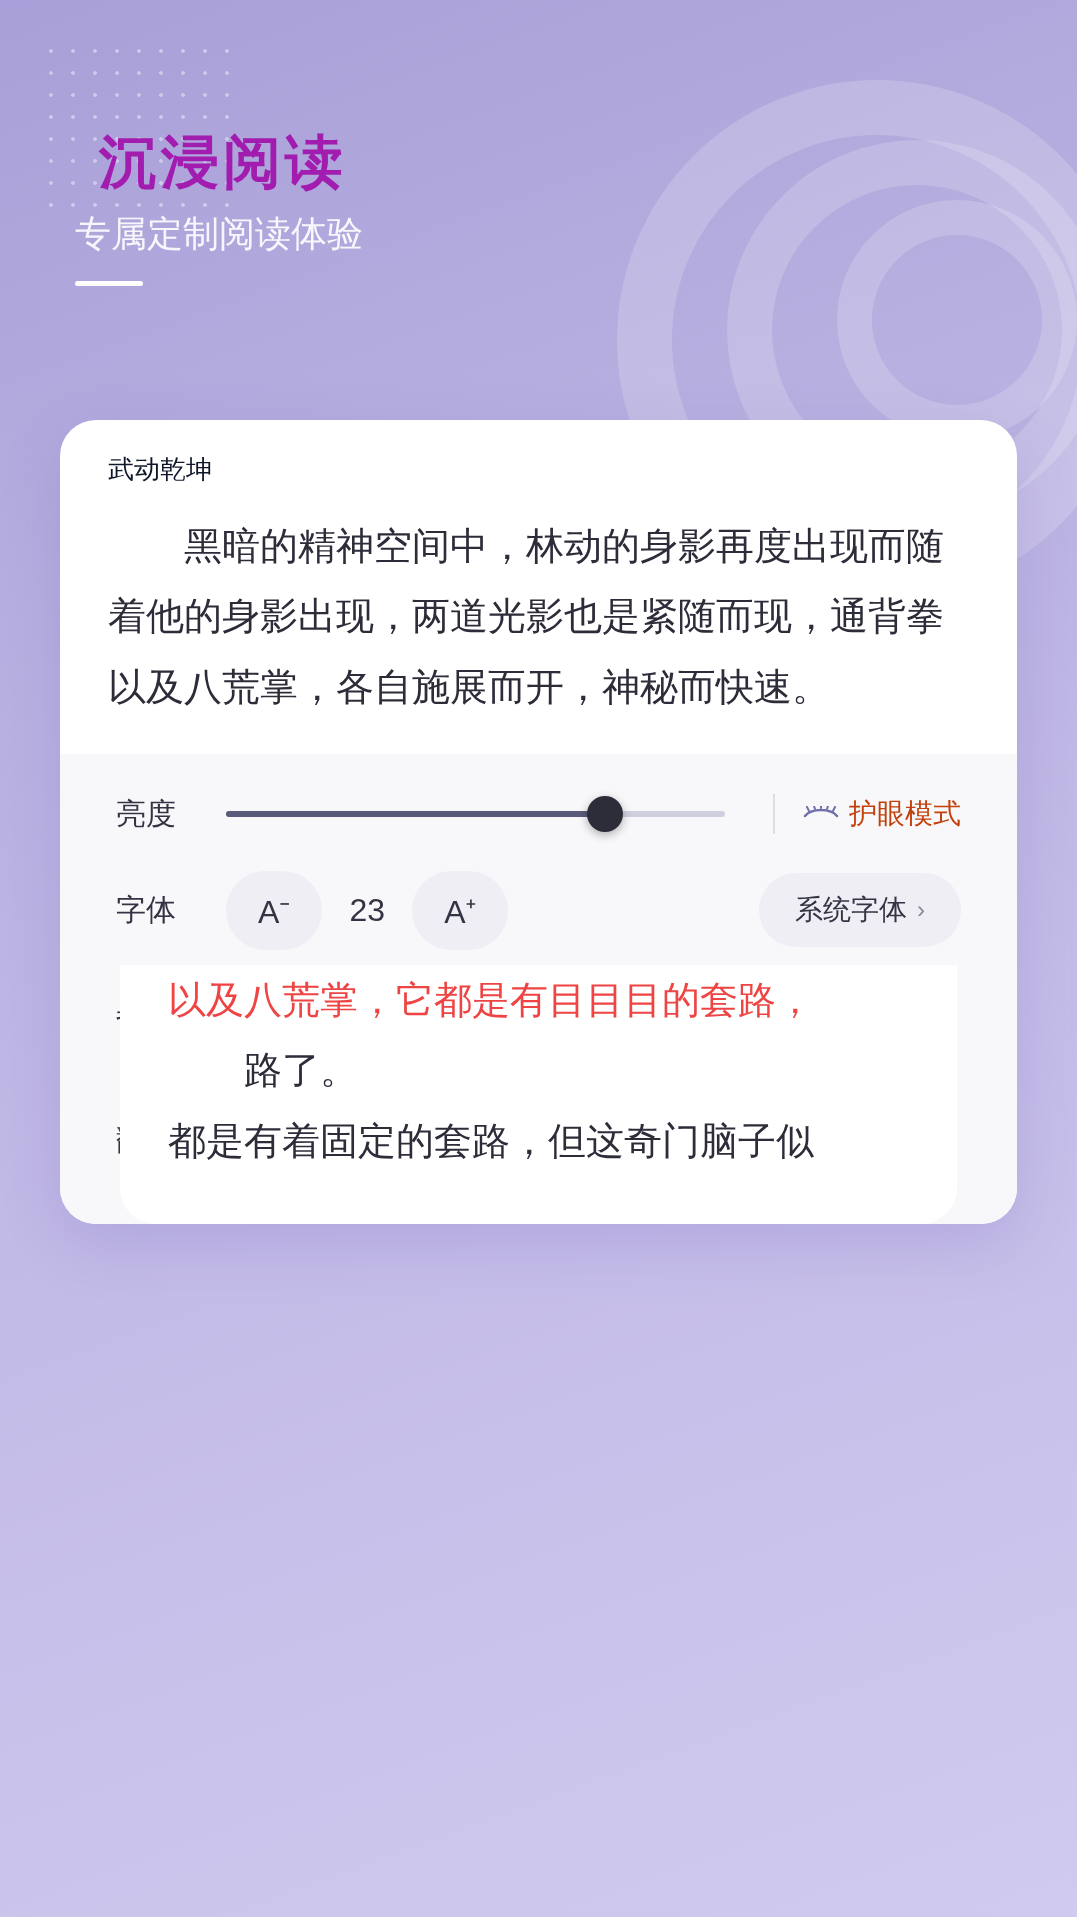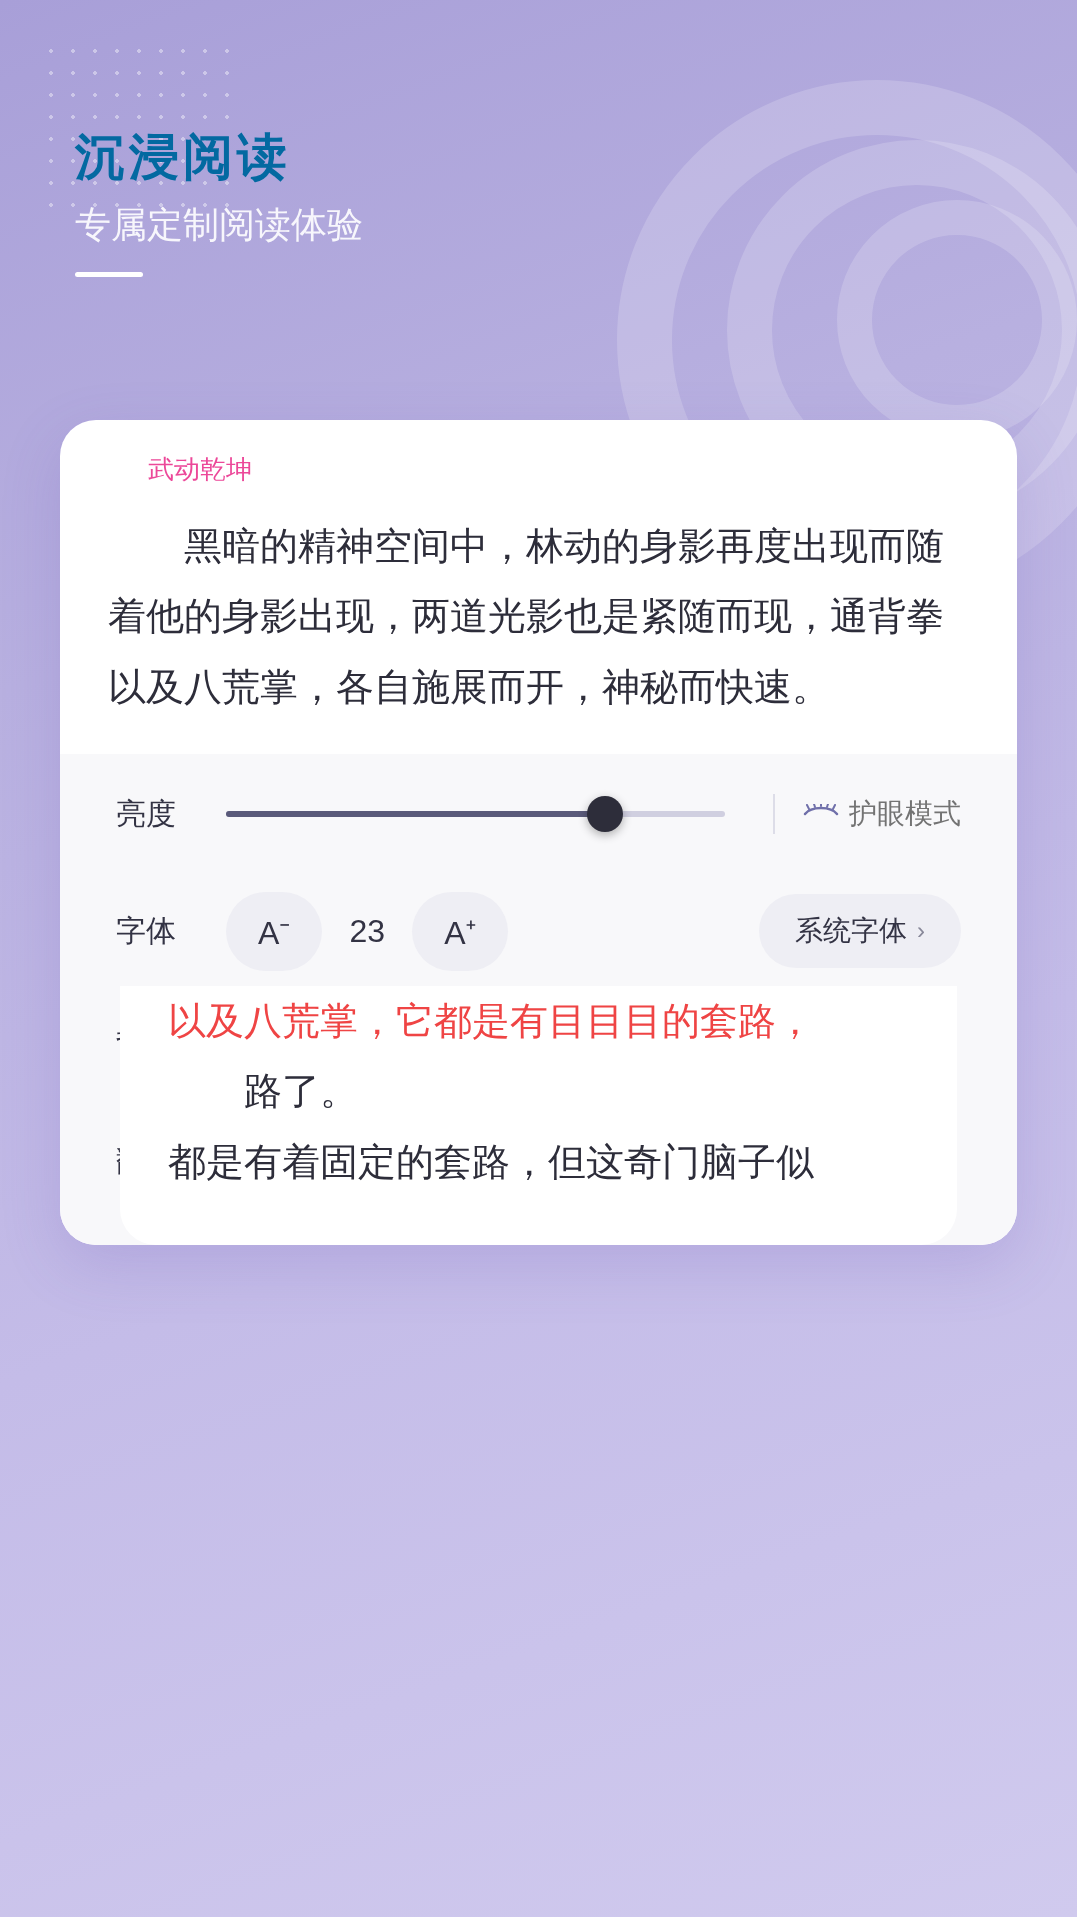--- a/index.html
+++ b/index.html
@@ -44,25 +44,26 @@
       background-size: 22px 22px;
     }
 
     
     .header {
       position: absolute;
       top: 130px;
       left: 75px;
     }
     .header-title {
-      font-size: 50px;
+      font-size: 58px;
       font-weight: 700;
-      color: #0369a1;
+      color: #a21caf;
       letter-spacing: 4px;
       line-height: 1.1;
+      margin-left: 24px;
     }
     .header-subtitle {
       font-size: 36px;
       color: rgba(255,255,255,0.9);
       margin-top: 16px;
       font-weight: 400;
     }
     .header-divider {
       width: 68px;
       height: 5px;
@@ -82,23 +83,22 @@
       box-shadow: 0 20px 60px rgba(100, 80, 180, 0.18);
       overflow: hidden;
     }
 
     
     .book-title-bar {
       padding: 32px 48px 0 48px;
     }
     .book-title-text {
       font-size: 26px;
-      color: #ec4899;
+      color: #0f172a;
       font-weight: 400;
-      margin-left: 40px;
     }
 
     
     .reading-content {
       padding: 24px 48px 32px 48px;
       font-size: 38px;
       line-height: 1.85;
       color: #2d2d3a;
       font-weight: 400;
     }
@@ -110,21 +110,21 @@
     .settings-panel {
       background: #f8f8fa;
       padding: 40px 56px;
       border-radius: 0;
     }
 
     
     .settings-row {
       display: flex;
       align-items: center;
-      margin-bottom: 57px;
+      margin-bottom: 36px;
     }
     .settings-label {
       font-size: 30px;
       color: #333344;
       width: 90px;
       flex-shrink: 0;
     }
     .slider-track {
       flex: 1;
       height: 6px;
@@ -150,23 +150,23 @@
       box-shadow: 0 3px 10px rgba(0,0,0,0.3);
     }
     .settings-divider {
       width: 2px;
       height: 40px;
       background: #dddde8;
       margin: 0 28px;
     }
     .eye-mode {
       display: flex;
-      align-items: center;
+      align-items: flex-end;
       gap: 10px;
-      color: #737373;
+      color: #c2410c;
       font-size: 28px;
       white-space: nowrap;
     }
     .eye-icon {
       font-size: 30px;
       color: #7070aa;
     }
 
     
     .font-row {

